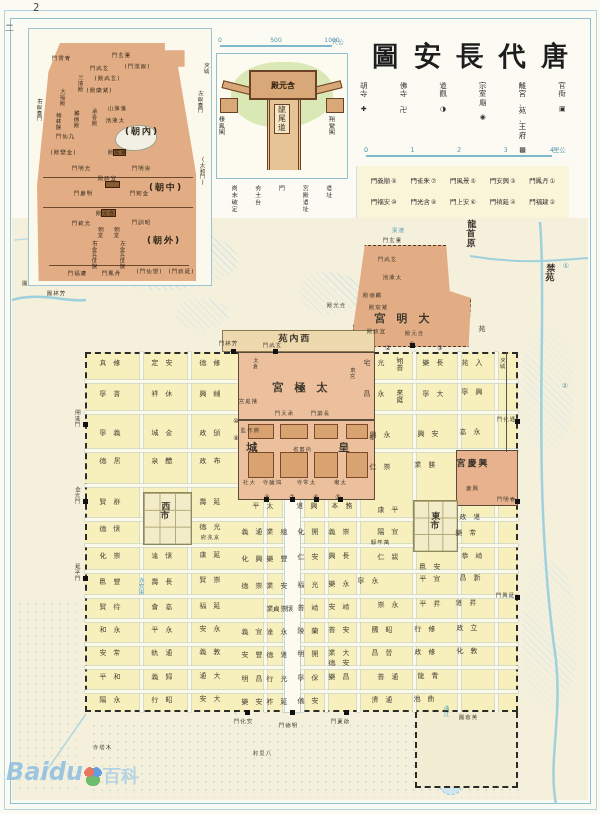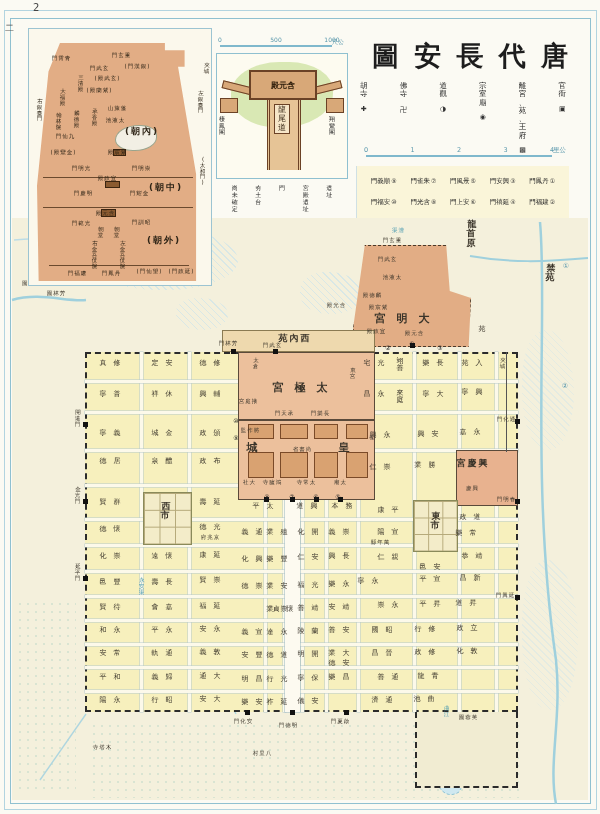--- a/index.html
+++ b/index.html
@@ -590,15 +590,18 @@
         <span class="hy-leg-item">門</span>
         <span class="hy-leg-item">宮
 殿
 遺
 址</span>
         <span class="hy-leg-item">遺
 址</span>
       </div>
   </div>
 
+  <div class="wm">
+    <span class="brand">Baidu</span><span class="paw"></span><span class="suffix">百科</span>
+  </div>
 <span class="marginmark" style="left: 566px; top: 266px;">①</span>
     <span class="marginmark" style="left: 565px; top: 386px;">②</span>
   </div>
 
 </body></html>

